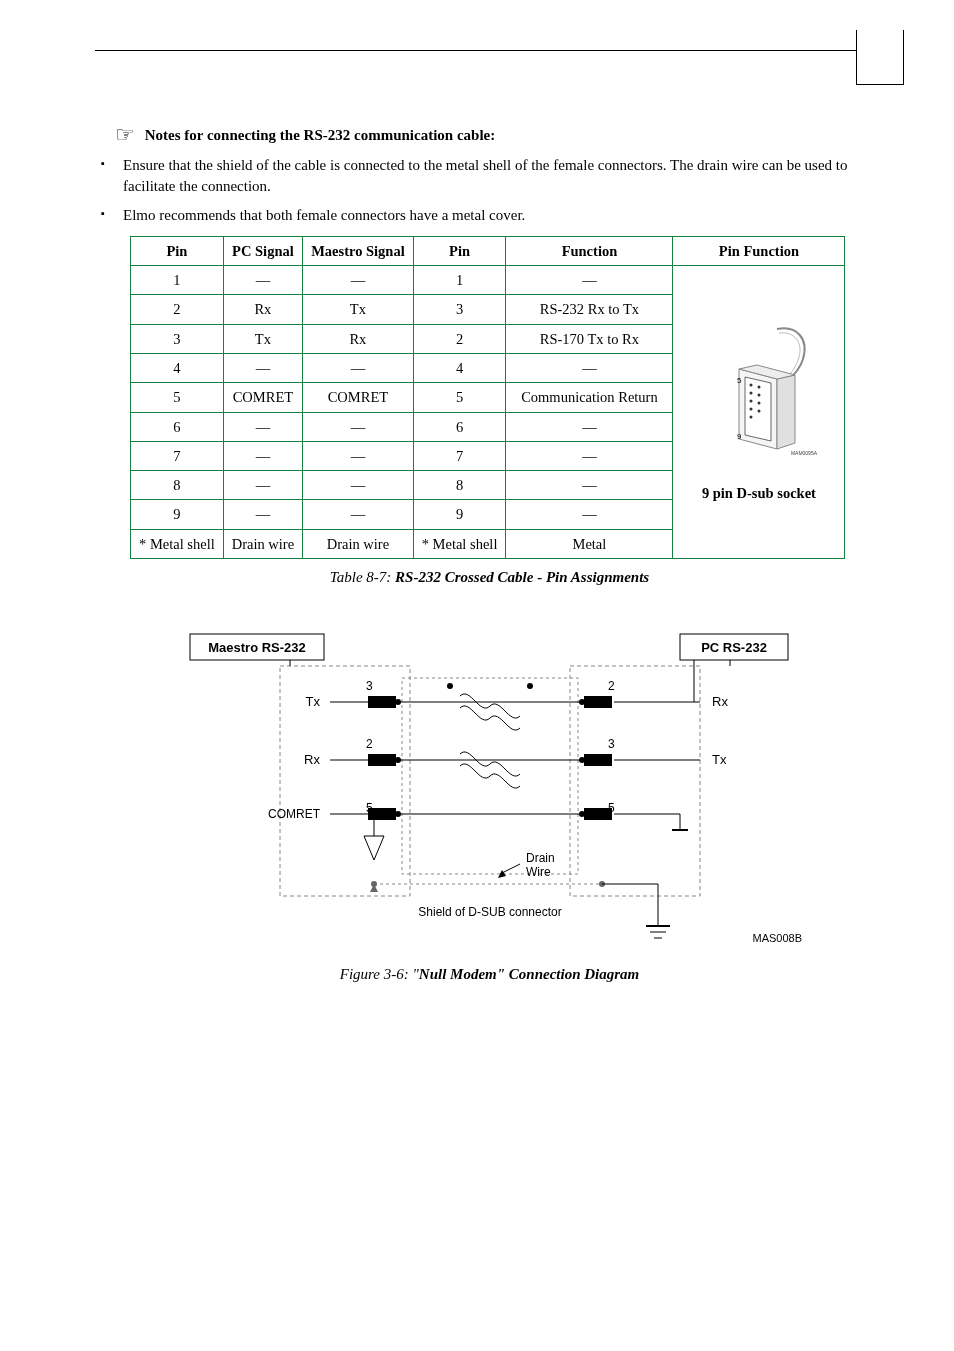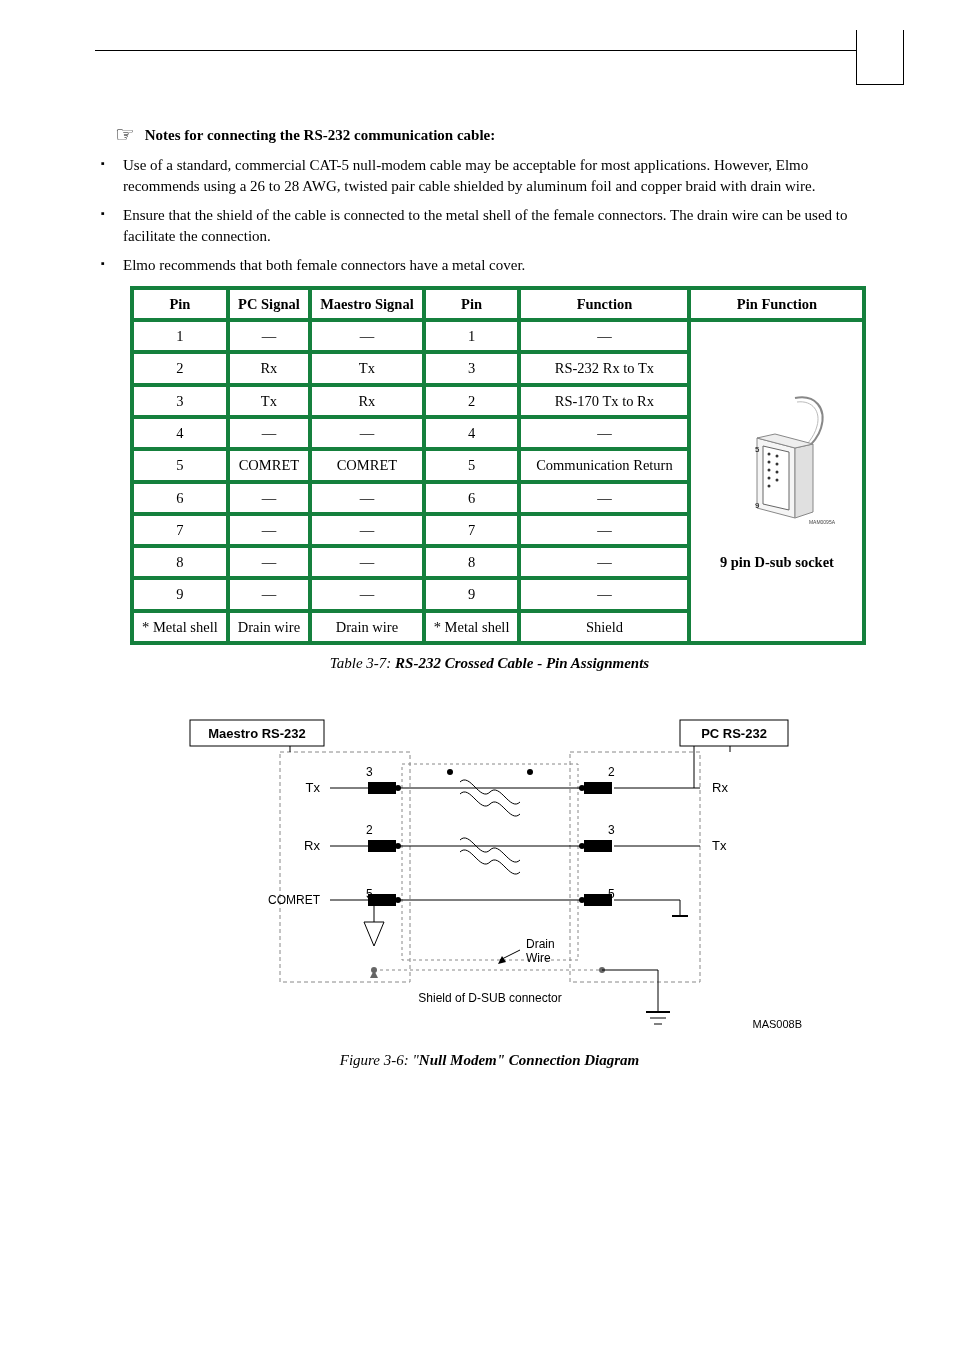--- a/index.html
+++ b/index.html
@@ -63,21 +63,21 @@
     left: 6px;
     top: 1px;
     font-size: 11px;
   }
   table.pin-table {
     border-collapse: collapse;
     margin: 8px auto 8px 35px;
     font-size: 14.5px;
   }
   table.pin-table th, table.pin-table td {
-    border: 4px solid #15803d;
+    border: 1px solid #15803d;
     padding: 4px 8px;
     text-align: center;
     vertical-align: middle;
   }
   table.pin-table th {
     font-weight: bold;
   }
   .loc-cell {
     width: 155px;
     vertical-align: middle;
@@ -109,21 +109,20 @@
   <div class="top-rule"></div>
   <div class="tab-box"></div>
 </div>
 
 <div class="note-header">
   <span class="hand-icon">☜</span>
   <span class="note-title">Notes for connecting the RS-232 communication cable:</span>
 </div>
 
 <ul class="bullets">
-  <li><span>Use of a standard, commercial CAT-5 null-modem cable may be acceptable for most applications. However, Elmo recommends using a 26 to 28 AWG, twisted pair cable shielded by aluminum foil and copper braid with drain wire.</span></li>
   <li><span>Ensure that the shield of the cable is connected to the metal shell of the female connectors. The drain wire can be used to facilitate the connection.</span></li>
   <li><span>Elmo recommends that both female connectors have a metal cover.</span></li>
 </ul>
 
 <table class="pin-table">
   <thead>
     <tr>
       <th>Pin</th>
       <th>PC Signal</th>
       <th>Maestro Signal</th>
@@ -222,27 +221,27 @@
       <td>—</td>
       <td>—</td>
       <td>9</td>
       <td>—</td>
     </tr>
     <tr>
       <td>* Metal shell</td>
       <td>Drain wire</td>
       <td>Drain wire</td>
       <td>* Metal shell</td>
-      <td>Shield</td>
+      <td>Metal</td>
     </tr>
   </tbody>
 </table>
 
 <div class="caption">
-  <span class="lbl">Table 3-7: </span><span class="bold">RS-232 Crossed Cable - Pin Assignments</span>
+  <span class="lbl">Table 8-7: </span><span class="bold">RS-232 Crossed Cable - Pin Assignments</span>
 </div>
 
 <div class="diagram-wrap">
 <svg width="640" height="340" viewBox="0 0 640 340">
 
   <rect x="20" y="18" width="134" height="26" fill="#fff" stroke="#000"></rect>
   <text x="87" y="36" font-size="13" font-weight="bold" text-anchor="middle">Maestro RS-232</text>
 
   <rect x="510" y="18" width="108" height="26" fill="#fff" stroke="#000"></rect>
   <text x="564" y="36" font-size="13" font-weight="bold" text-anchor="middle">PC RS-232</text>

